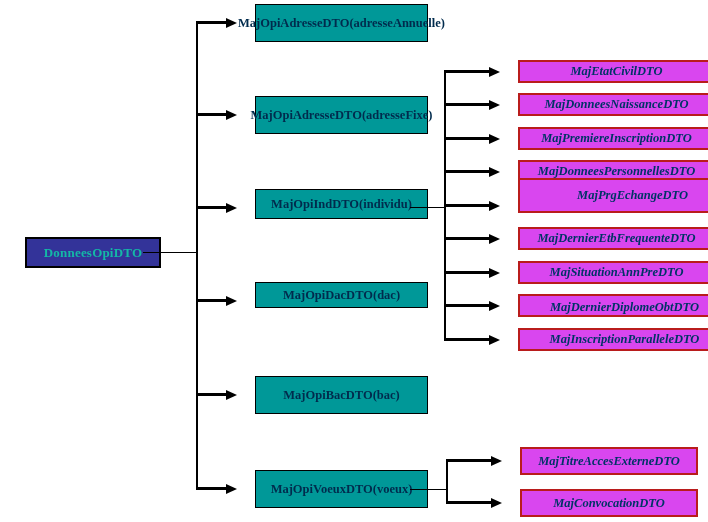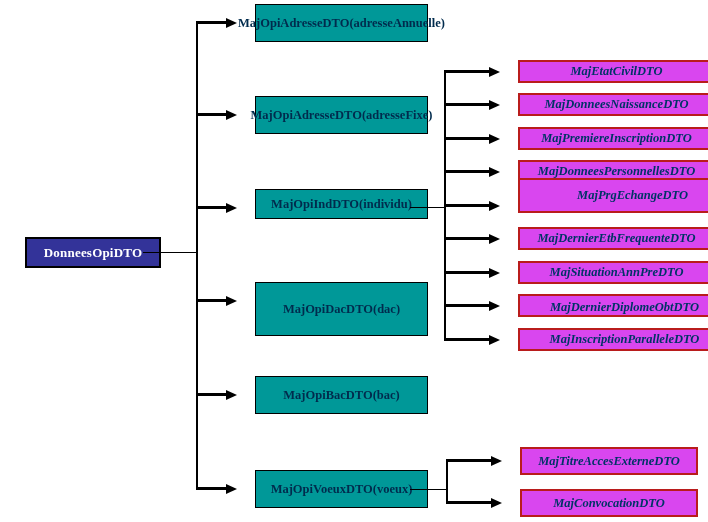--- a/index.html
+++ b/index.html
@@ -17,21 +17,21 @@
     display: flex;
     flex-direction: row;
     align-items: center;
     justify-content: center;
     text-align: center;
     font-weight: bold;
     margin-left: 18px;
   }
   .root {
     background: #333399;
-    color: #ffffff;
+    color: #14b8a6;
     border: 2px solid #000000;
     font-size: 13px;
     letter-spacing: 0.2px;
   }
   .teal {
     background: #009898;
     color: #002b4d;
     border: 1px solid #000000;
     font-size: 12.5px;
     line-height: 16px;
@@ -70,21 +70,21 @@
     <span>(adresseAnnuelle)</span>
   </div>
   <div class="node teal" style="left:237px; top:96px; width:173px; height:38px;">
     <span>MajOpiAdresseDTO</span>
     <span>(adresseFixe)</span>
   </div>
   <div class="node teal" style="left:237px; top:189px; width:173px; height:30px;">
     <span>MajOpiIndDTO</span>
     <span>(individu)</span>
   </div>
-  <div class="node teal" style="left:237px; top:282px; width:173px; height:54px;justify-content:center;">
+  <div class="node teal" style="left:237px; top:282px; width:173px; height:26px;justify-content:center;">
     <span>MajOpiDacDTO</span>
     <span>(dac)</span>
   </div>
   <div class="node teal" style="left:237px; top:376px; width:173px; height:38px;">
     <span>MajOpiBacDTO</span>
     <span>(bac)</span>
   </div>
   <div class="node teal" style="left:237px; top:470px; width:173px; height:38px;">
     <span>MajOpiVoeuxDTO</span>
     <span>(voeux)</span>

